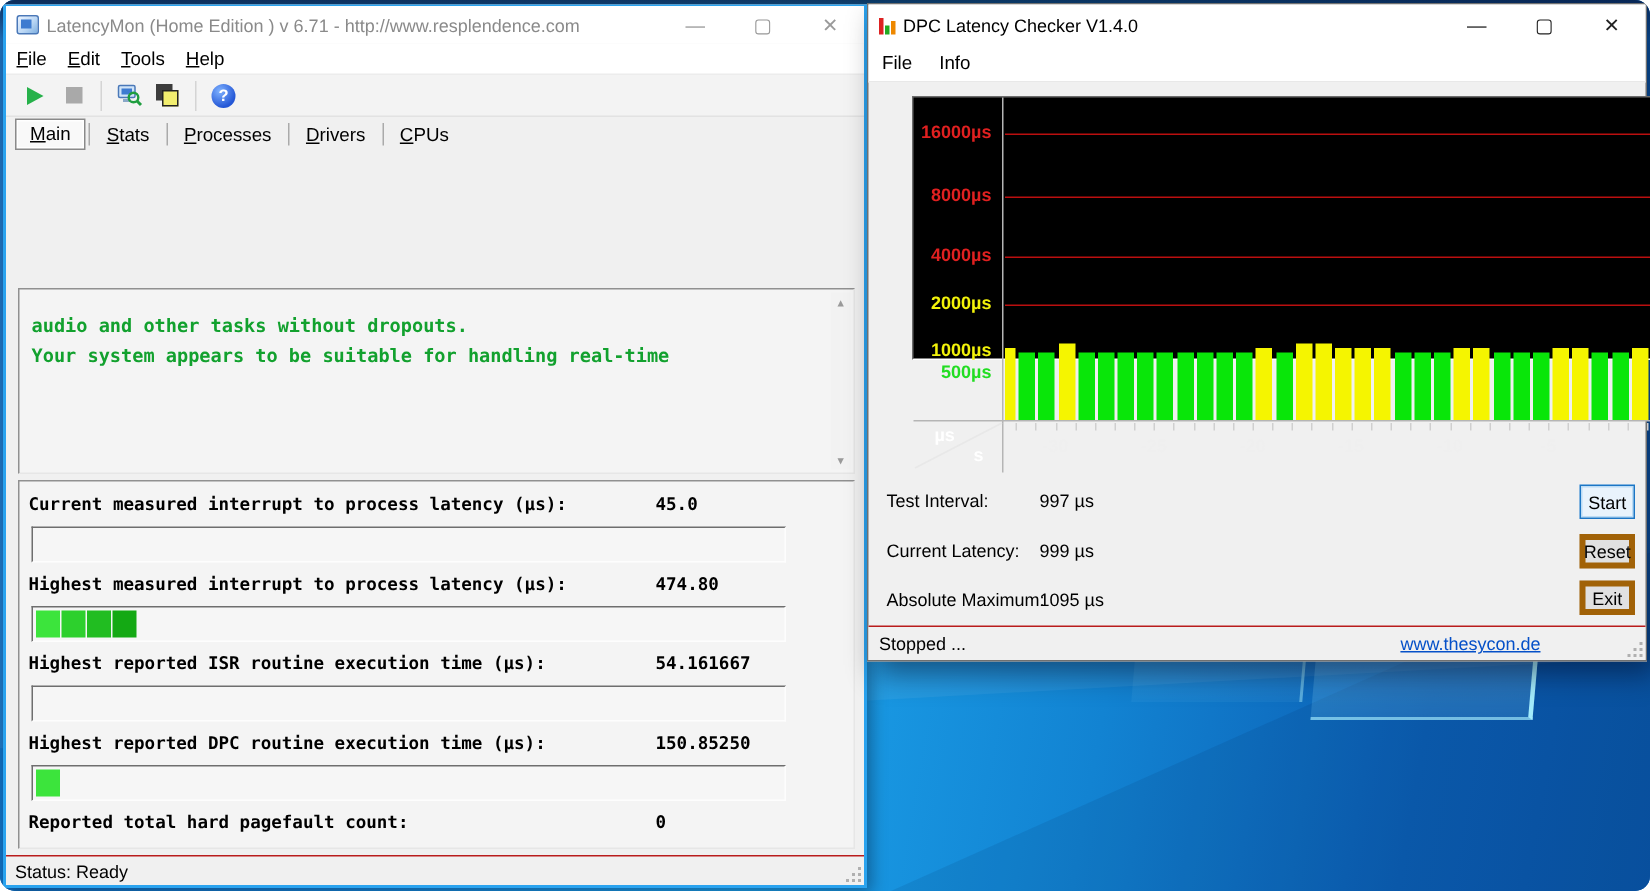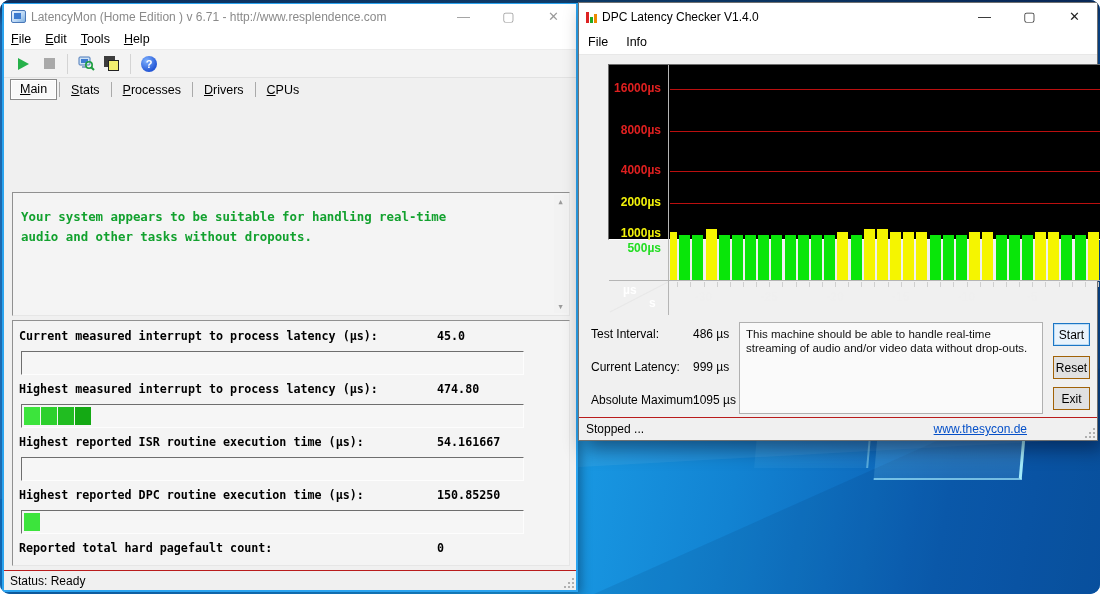--- a/index.html
+++ b/index.html
@@ -113,21 +113,21 @@
   #axis-corner svg { position:absolute; left:0; top:0; }
   #axis-corner .us { position:absolute; left:14px; top:2px; font:bold 12px "Liberation Sans",sans-serif; color:#fff; }
   #axis-corner .s  { position:absolute; left:40px; top:15px; font:bold 12px "Liberation Sans",sans-serif; color:#fff; }
 
   .stat-row { position:absolute; font-size:12px; color:#000; }
   .stat-row .lab { display:inline-block; }
   .stat-row .val { position:absolute; left:102px; white-space:nowrap; }
   #dpc-message { position:absolute; left:160px; top:319px; width:304px; height:92px; background:#fafafa;
     border:1px solid #b0b0b0; padding:4px 6px; font-size:11.5px; line-height:14px; color:#111; }
   .dpc-btn { position:absolute; left:474px; width:37px; height:23px; background:#e1e1e1;
-    border:1px solid #a16207; font-size:12px; display:flex; align-items:center; justify-content:center; }
+    border:4px solid #a16207; font-size:12px; display:flex; align-items:center; justify-content:center; }
   #btn-start { border:1px solid #1c76c5; background:#e9f3fc; box-shadow:inset 0 0 0 1px #bcdcf5; }
   #dpc .statusbar { height:23px; padding-left:7px; }
   #dpc-link { position:absolute; right:70px; color:#0550c8; text-decoration:underline; font-size:12px; }
 </style>
 </head>
 <body>
 
 <div id="screen">
 
   <div class="desktop">
@@ -189,22 +189,22 @@
       <span class="tab-sep"></span>
       <span class="tab ul-first">Processes</span>
       <span class="tab-sep"></span>
       <span class="tab ul-first">Drivers</span>
       <span class="tab-sep"></span>
       <span class="tab ul-first">CPUs</span>
     </div>
 
 
     <div class="lmon-panel" id="panel-msg">
+      <div>audio and other tasks without dropouts.</div>
       <div>Your system appears to be suitable for handling real-time</div>
-      <div>audio and other tasks without dropouts.</div>
       <div class="vscroll">
         <div class="arr up">▲</div>
         <div class="arr down">▼</div>
       </div>
     </div>
 
     <div class="lmon-panel" id="panel-metrics">
       <div class="metric-label-row">
         <span>Current measured interrupt to process latency (µs):</span>
         <span class="val">45.0</span>
@@ -363,32 +363,31 @@
           <div class="xlab" style="left: 146.25px;">-25</div>
           <div class="xlab" style="left: 212px;">-20</div>
           <div class="xlab" style="left: 277.75px; text-align: center;">-15</div>
           <div class="xlab" style="left: 343.5px;">-10</div>
           <div class="xlab" style="left: 409.25px;">-5</div>
         </div>
     </div>
 
     <div class="stat-row" style="left:12px; top:324px;">
       <span class="lab">Test Interval:</span>
-      <span class="val">486 µs</span>
+      <span class="val">997 µs</span>
     </div>
     <div class="stat-row" style="left:12px; top:357px;">
       <span class="lab">Current Latency:</span>
       <span class="val">999 µs</span>
     </div>
     <div class="stat-row" style="left:12px; top:390px;">
       <span class="lab">Absolute Maximum:</span>
       <span class="val">1095 µs</span>
     </div>
 
-    <div id="dpc-message">This machine should be able to handle real-time streaming of audio and/or video data without drop-outs.</div>
 
     <div class="dpc-btn" id="btn-start" style="top:320px;">Start</div>
     <div class="dpc-btn" style="top:353px;">Reset</div>
     <div class="dpc-btn" style="top:384px;">Exit</div>
 
     <div class="statusbar">
       <span>Stopped ...</span>
       <span id="dpc-link">www.thesycon.de</span>
       <div class="grip">
           <i></i>

